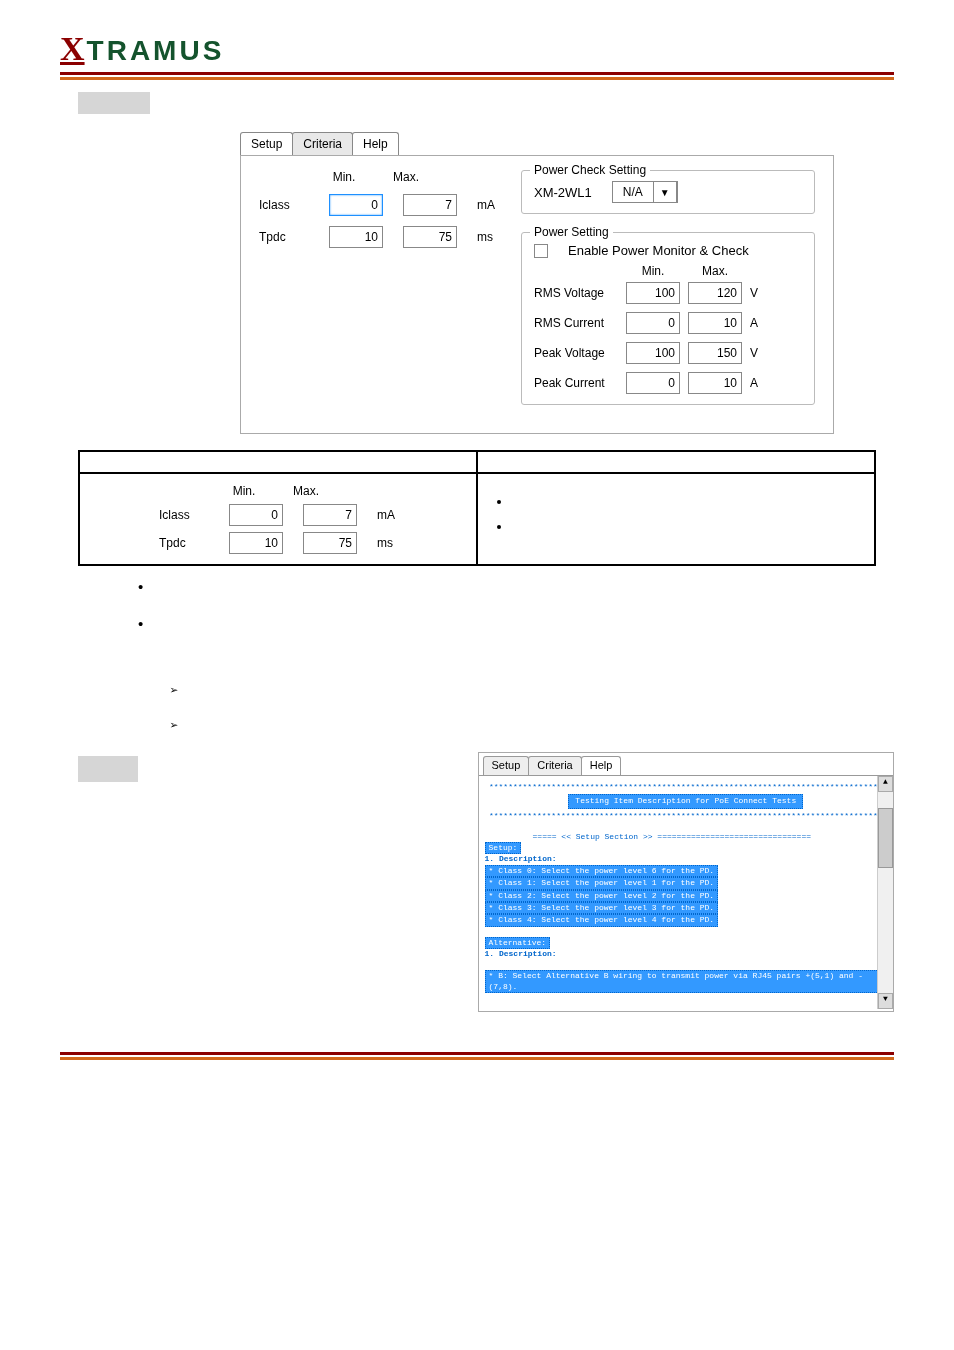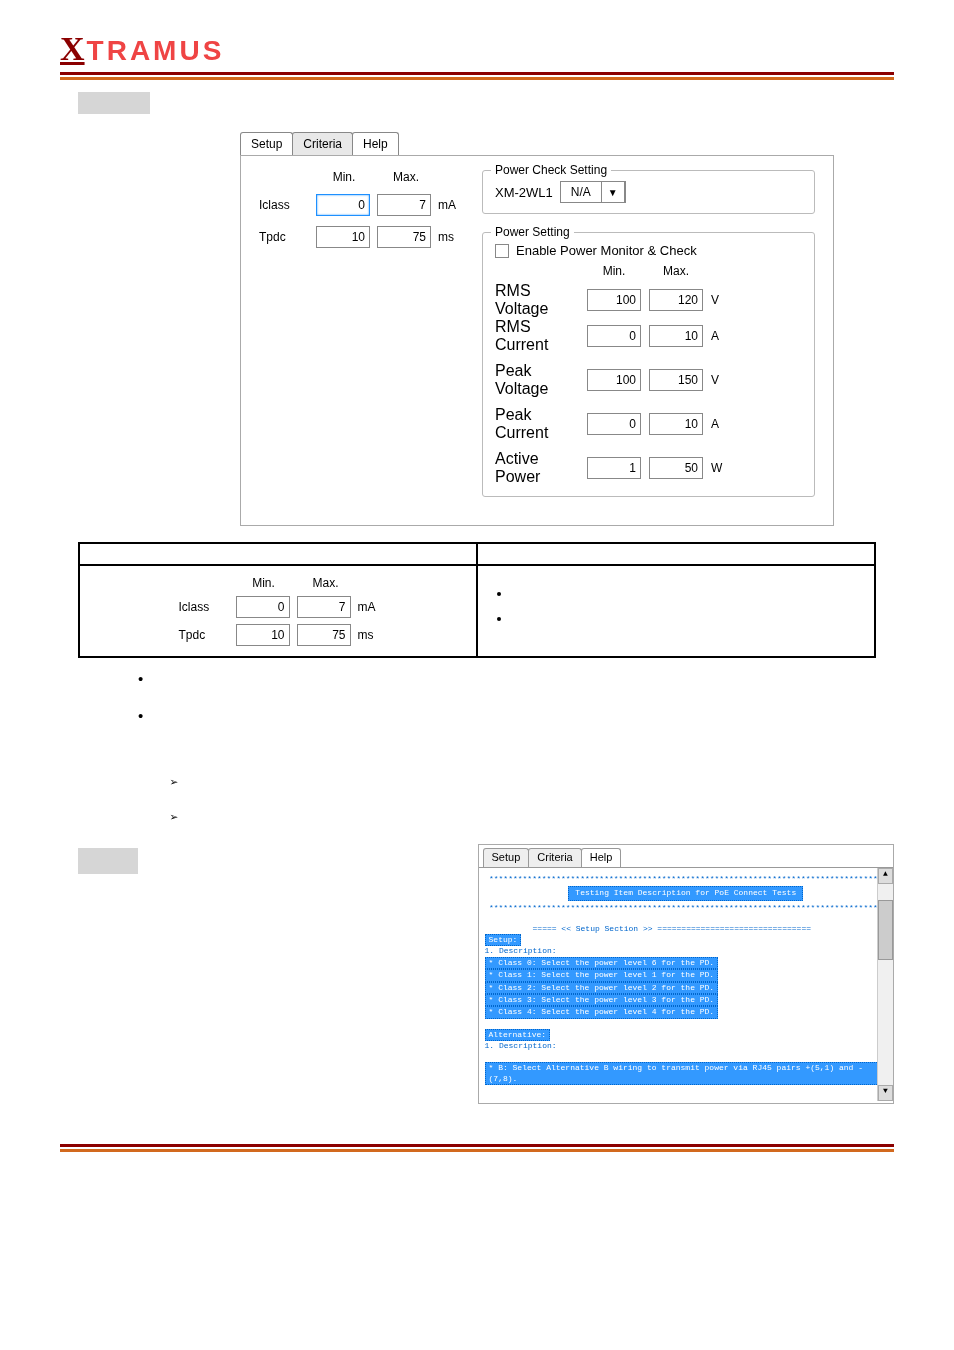--- a/index.html
+++ b/index.html
@@ -1,46 +1,46 @@
 <!DOCTYPE html>
 <html><head>
 <meta charset="utf-8">
 <style>
   * { box-sizing: border-box; margin: 0; padding: 0; }
   body { font-family: Arial, sans-serif; font-size: 13px; color: #000; background: #fff; width: 954px; }
   .page { padding: 30px 60px; }
   .logo { display: flex; align-items: baseline; margin-bottom: 4px; }
   .logo-x { color: #8b0000; font-weight: bold; font-size: 34px; font-family: Georgia, serif; text-decoration: underline; text-decoration-color: #8b0000; text-decoration-thickness: 3px; text-underline-offset: 2px; }
-  .logo-rest { color: #ef4444; font-weight: bold; font-size: 28px; letter-spacing: 3px; font-family: Arial, sans-serif; margin-left: 2px; }
+  .logo-rest { color: #14532d; font-weight: bold; font-size: 28px; letter-spacing: 3px; font-family: Arial, sans-serif; margin-left: 2px; }
   .hr-red { height: 3px; background: #8b0000; margin-bottom: 2px; }
   .hr-orange { height: 3px; background: #d2691e; margin-top: 2px; margin-bottom: 8px; }
   .gray-box { display:inline-block; background:#d6d6d6; width:72px; height:22px; margin: 4px 0 12px 18px; }
   .window { margin-left: 180px; margin-right: 60px; margin-bottom: 16px; }
   .tabbar { display:flex; align-items:flex-end; height: 26px; }
   .tab { border:1px solid #888; border-bottom:none; padding: 4px 10px; font-size: 12px; background:#fff; border-radius: 3px 3px 0 0; margin-right:-1px; }
   .tab.active { background:#e8e8e8; position:relative; z-index:2; }
   .pane { border:1px solid #aaa; padding: 14px 18px 20px 18px; display:flex; gap: 24px; background:#fff; }
   .col { display:flex; flex-direction:column; gap:10px; }
-  .row { display:flex; align-items:center; gap:7px; }
+  .row { display:flex; align-items:center; gap:20px; }
   .hdr { display:flex; gap:8px; margin-left: 58px; }
   .hdr span { width:54px; text-align:center; font-size:12px; }
   .lbl { width:50px; font-size:12px; }
   .num-input { width:54px; height:22px; border:1px solid #888; text-align:right; padding: 2px 4px; font-size:12px; }
   .num-input.focus { border:1px solid #1e90ff; box-shadow: inset 0 0 2px #1e90ff; }
   .unit { font-size:12px; width:20px; }
   .fieldset { border:1px solid #bbb; padding: 10px 12px; border-radius:3px; margin-bottom:8px; position:relative; }
   .legend { position:absolute; top:-8px; left:8px; background:#fff; padding:0 4px; font-size:12px; }
   .select-arrow { display:inline-flex; align-items:center; border:1px solid #888; height:22px; }
   .select-arrow span { padding: 0 10px; font-size:12px; border-right:1px solid #888; height:100%; display:flex; align-items:center; }
   .select-arrow .arrow { padding:0 6px; font-size:10px; }
   .chk { width:14px; height:14px; border:1px solid #888; }
   .ps-hdr { display:flex; gap:8px; margin-left: 92px; }
   .ps-hdr span { width:54px; text-align:center; font-size:12px; }
   .ps-row { display:flex; align-items:center; gap:8px; }
-  .ps-lbl { width:84px; font-size:16px; }
+  .ps-lbl { width:84px; font-size:12px; }
   .table-outer { border:1px solid #000; margin: 0 18px 12px 18px; }
   .table-outer .trow { display:flex; }
   .table-outer .tcell { border:1px solid #000; padding: 10px 14px; }
   .tcell-left { width:50%; display:flex; align-items:center; justify-content:center; }
   .tcell-right { width:50%; }
   .bullet-list { list-style: disc; padding-left: 20px; }
   .bullet-list li { margin: 10px 0; font-size:13px; }
   .small-img { margin-left: 0; }
   .mainbullet { margin: 4px 0 20px 78px; font-size:15px; display:flex; }
   .sub-chevron { margin: 0 0 18px 110px; font-size:14px; font-family: 'Courier New', monospace; }
@@ -48,21 +48,21 @@
   .help-window { display:inline-block; vertical-align:top; border:1px solid #aaa; width:500px; height:260px; margin-left:40px; position:relative; overflow:hidden; }
   .help-tabbar { display:flex; height:22px; padding:3px 0 0 4px; font-size:11px; }
   .help-tab { border:1px solid #999; border-bottom:none; padding:2px 8px; background:#eee; margin-right:-1px; border-radius:3px 3px 0 0; }
   .help-tab.active { background:#fff; }
   .help-body { background:#fff; border-top:1px solid #999; height:234px; padding:6px; font-family: 'Courier New', monospace; font-size:8px; line-height:1.3; overflow:hidden; position:relative; }
   .banner { text-align:center; background:#fff; }
   .banner-title { background:#3399ff; color:#fff; display:inline-block; padding:1px 6px; margin:2px 0; border:1px dotted #0066cc; }
   .asterline { color:#0066cc; letter-spacing:0; }
   .equal-line { color:#0066cc;margin-left:48px; }
   .help-label { background:#3399ff; color:#fff; display:inline-block; padding:0 3px; border:1px dotted #0066cc; }
-  .help-desc { color:#0066cc; }
+  .help-desc { color:#0066cc;font-weight:bold; }
   .scrollbar { position:absolute; right:0; top:0; bottom:0; width:16px; background:#f0f0f0; border-left:1px solid #ccc; }
   .scroll-btn { height:16px; background:#ddd; border:1px solid #aaa; font-size:8px; text-align:center; }
   .scroll-thumb { height:60px; background:#ccc; border:1px solid #999; margin-top:16px; }
   .footer-bars { margin-top:40px; }
   .bottom-row { display:flex; align-items:flex-start; margin-top:8px; }
 </style>
 </head>
 <body>
 
 <div class="page">
@@ -123,43 +123,37 @@
           <div class="ps-hdr">
             <span>Min.</span>
             <span>Max.</span>
           </div>
           <div class="ps-row" style="margin-top:4px;">
             <span class="ps-lbl">RMS Voltage</span>
             <input class="num-input" value="100" style="">
             <input class="num-input" value="120" style="">
             <span class="unit">V</span>
           </div>
-          <div class="ps-row" style="margin-top:0;">
+          <div class="ps-row" style="margin-top:8px;">
             <span class="ps-lbl">RMS Current</span>
             <input class="num-input" value="0" style="">
             <input class="num-input" value="10" style="">
             <span class="unit">A</span>
           </div>
           <div class="ps-row" style="margin-top:8px;">
             <span class="ps-lbl">Peak Voltage</span>
             <input class="num-input" value="100" style="">
             <input class="num-input" value="150" style="">
             <span class="unit">V</span>
           </div>
           <div class="ps-row" style="margin-top:8px;">
             <span class="ps-lbl">Peak Current</span>
             <input class="num-input" value="0" style="">
             <input class="num-input" value="10" style="">
             <span class="unit">A</span>
-          </div>
-          <div class="ps-row" style="margin-top:8px;">
-            <span class="ps-lbl">Active Power</span>
-            <input class="num-input" value="1" style="">
-            <input class="num-input" value="50" style="">
-            <span class="unit">W</span>
           </div>
         </div>
       </div>
     </div>
   </div>
 
   
   <div class="table-outer">
     <div class="trow">
       <div class="tcell tcell-left"></div>

